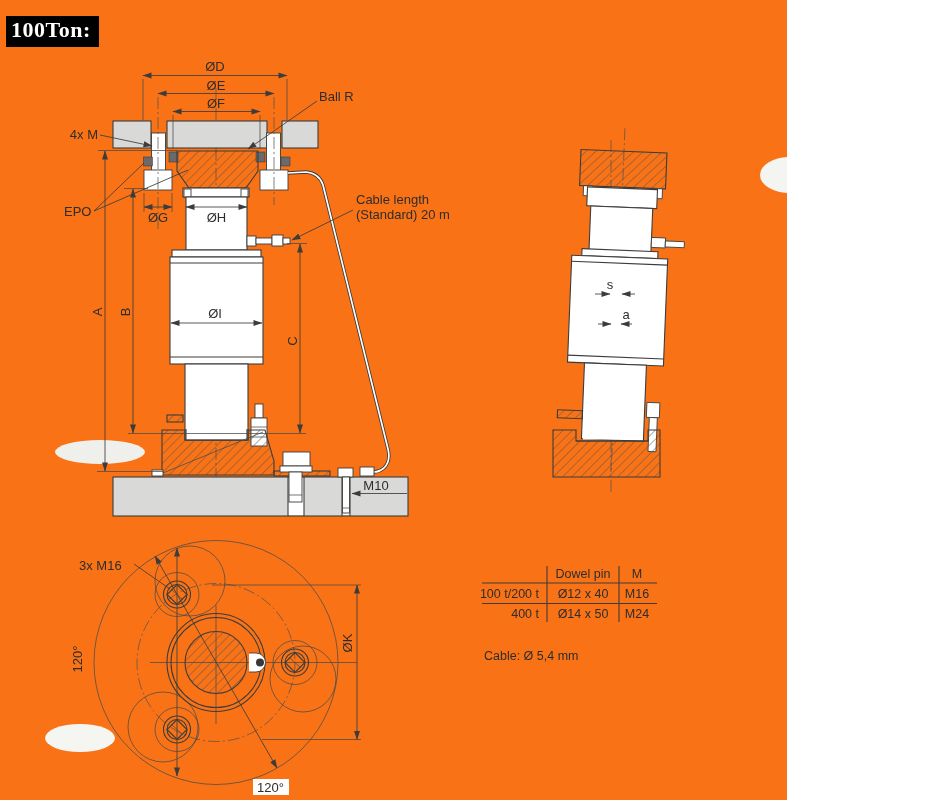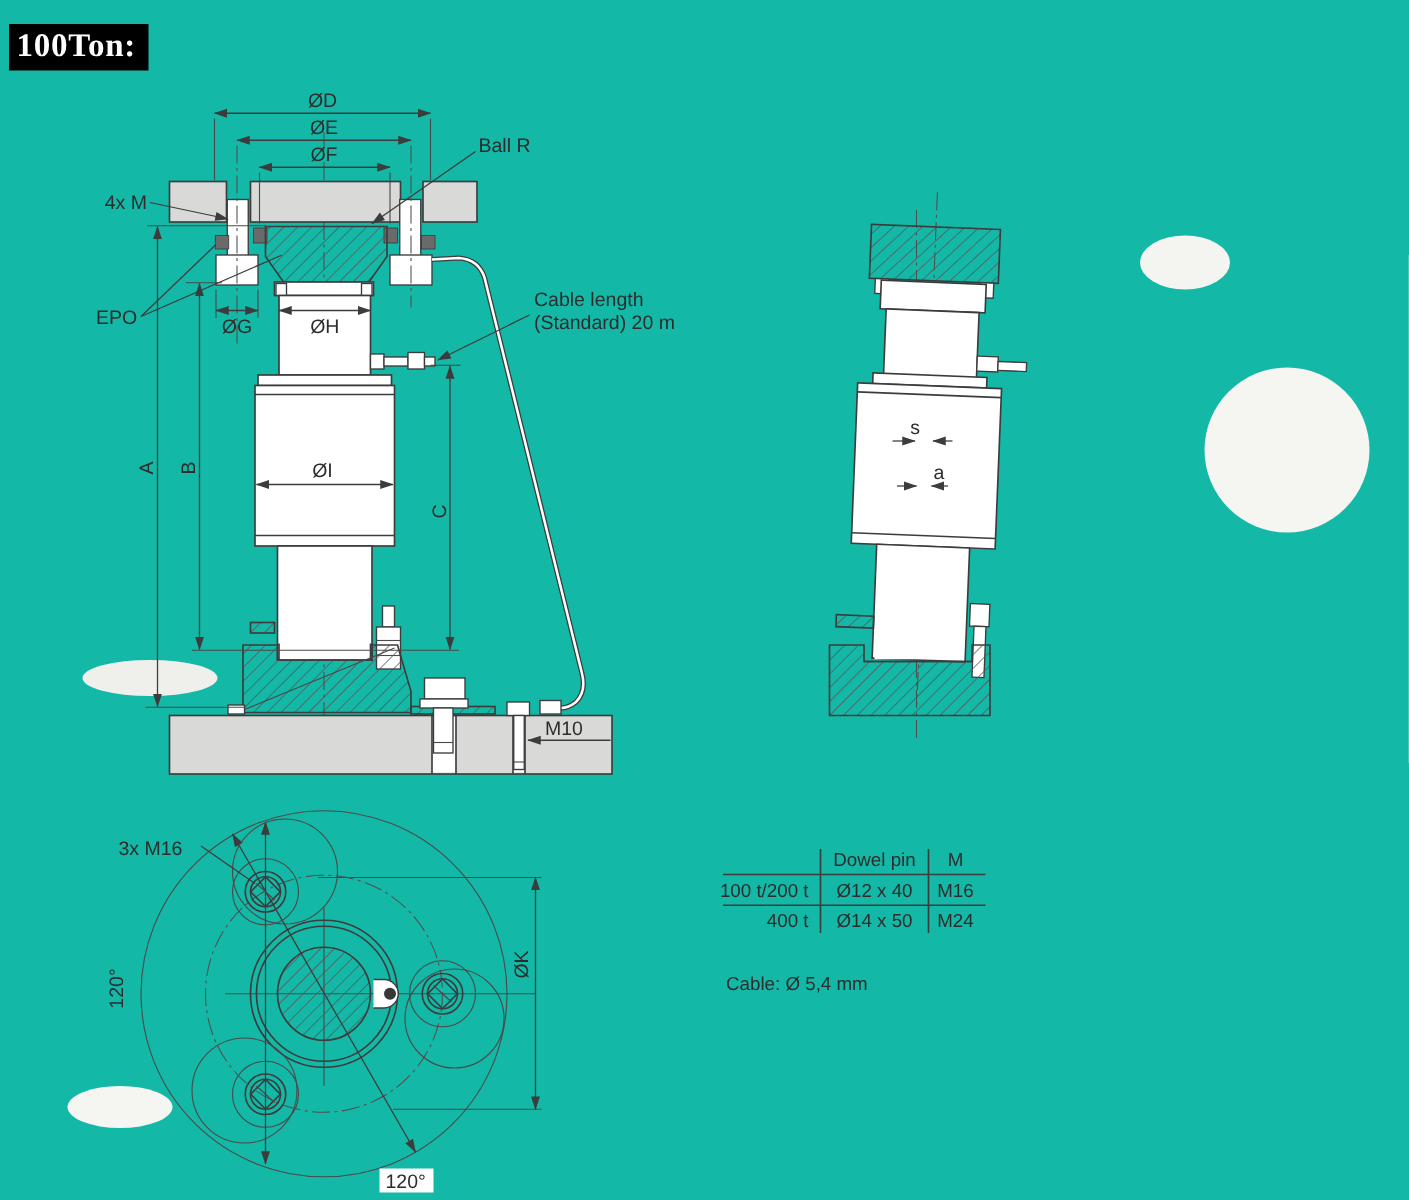--- a/index.html
+++ b/index.html
@@ -1,16 +1,16 @@
 <!DOCTYPE html>
 <html><head>
 <meta charset="utf-8">
 <style>
   html,body{margin:0;padding:0}
-  .page{position:relative;width:939px;height:800px;background:#14b8a6;overflow:hidden;font-family:"Liberation Sans",sans-serif}
+  .page{position:relative;width:787px;height:800px;background:#f97316;overflow:hidden;font-family:"Liberation Sans",sans-serif}
   .title-box{position:absolute;left:6px;top:16px;background:#000;color:#fff;
     font:bold 22px "Liberation Serif",serif;padding:1px 8px 4px 5px;letter-spacing:.5px}
   svg{position:absolute;left:0;top:0}
   text{font-family:"Liberation Sans",sans-serif;fill:#2d2d2d;font-size:12.5px}
   .t13{font-size:13px}
   .ln{fill:none;stroke:#3c3c3c;stroke-width:1.1}
   .lt{fill:none;stroke:#4a4a4a;stroke-width:.75}
   .dim{fill:none;stroke:#3c3c3c;stroke-width:.85}
   .cl{fill:none;stroke:#4f4f4f;stroke-width:.7;stroke-dasharray:12 3 2 3}
   .gray{fill:#d9d9d7;stroke:#3c3c3c;stroke-width:1.1}

